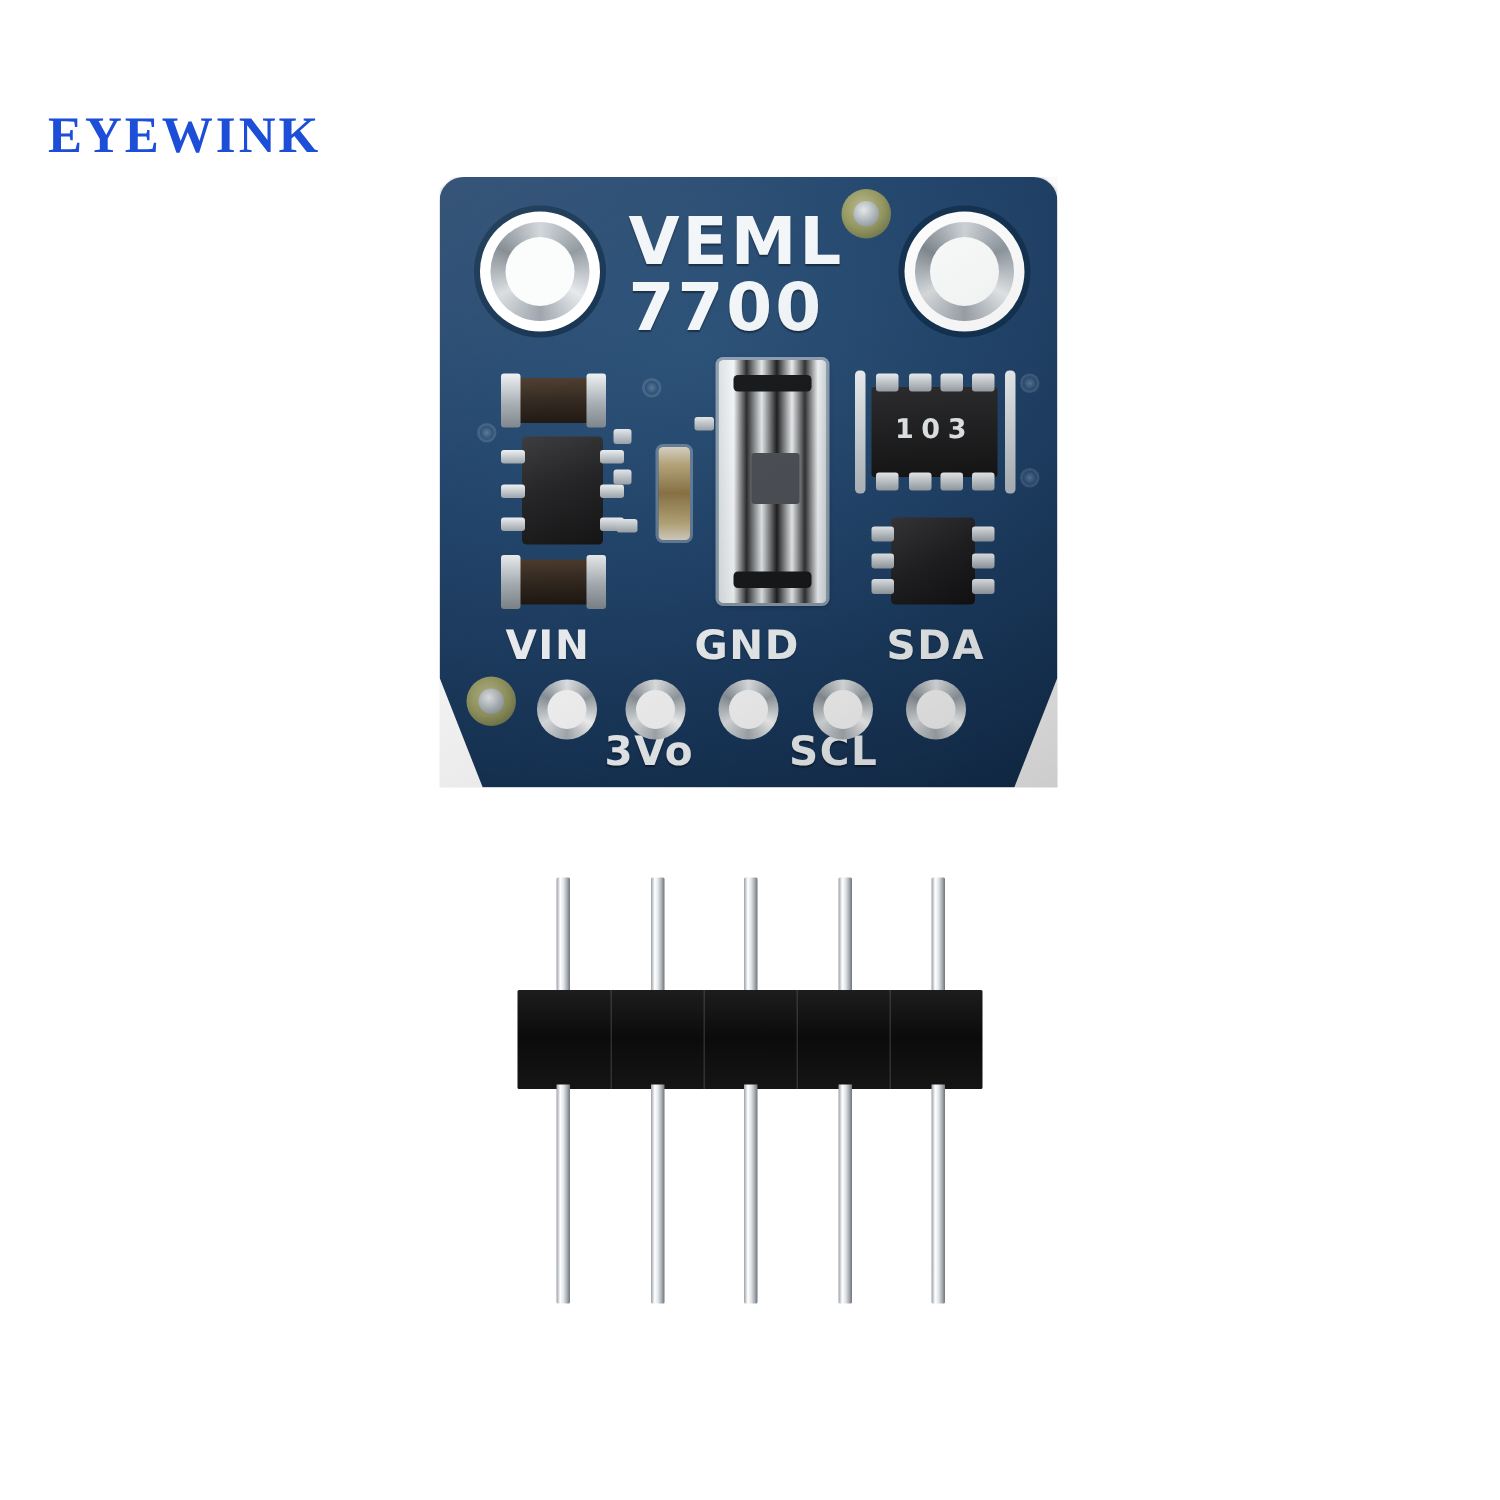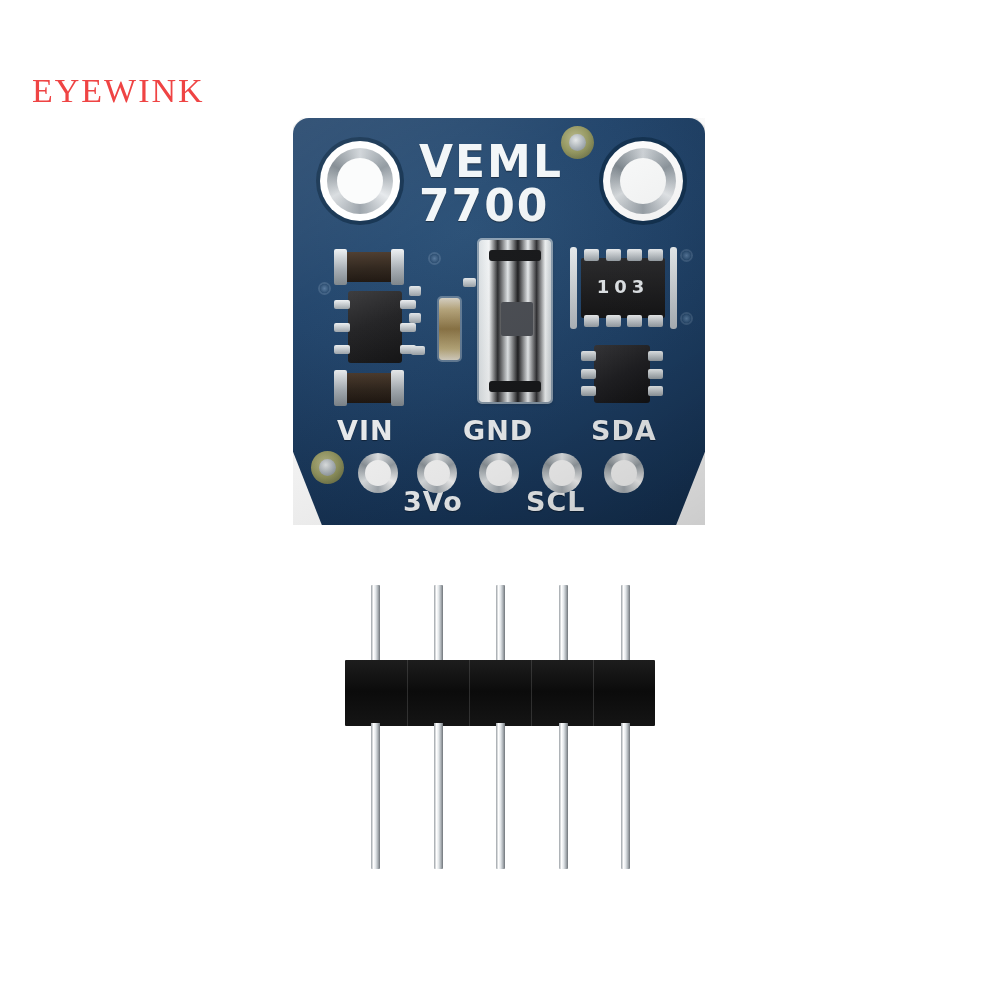--- a/index.html
+++ b/index.html
@@ -14,24 +14,24 @@
     overflow: hidden;
     font-family: "Liberation Sans", sans-serif;
   }
 
   
   .brand {
     position: absolute;
     left: 32px;
     top: 72px;
     font-family: "Liberation Serif", serif;
-    font-weight: normal;
+    font-weight: bold;
     font-size: 34px;
     letter-spacing: 2px;
-    color: #ef4444;
+    color: #1d4ed8;
     user-select: none;
   }
 
   
   .board-wrap {
     position: absolute;
     left: 293px;
     top: 118px;
     width: 412px;
     height: 407px;

